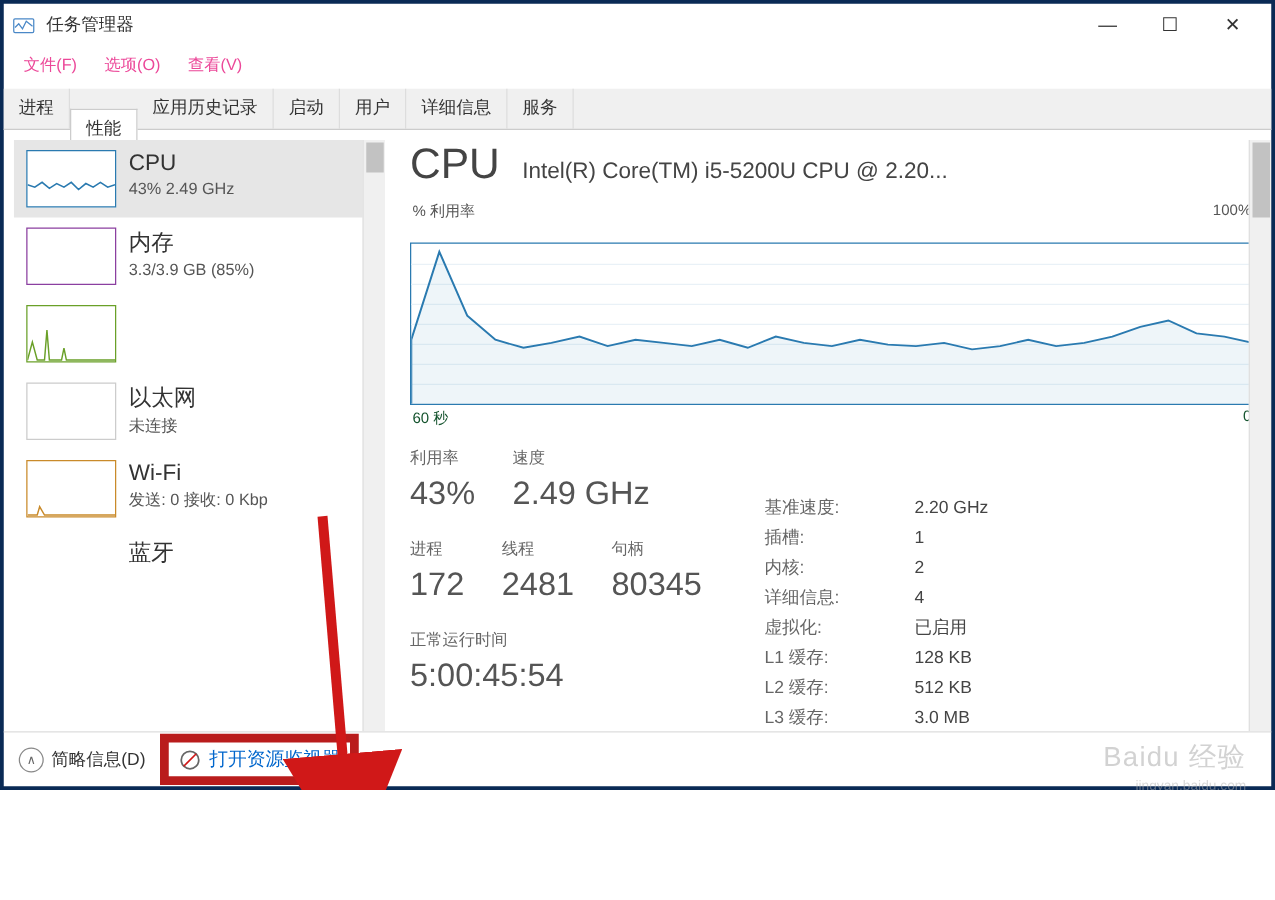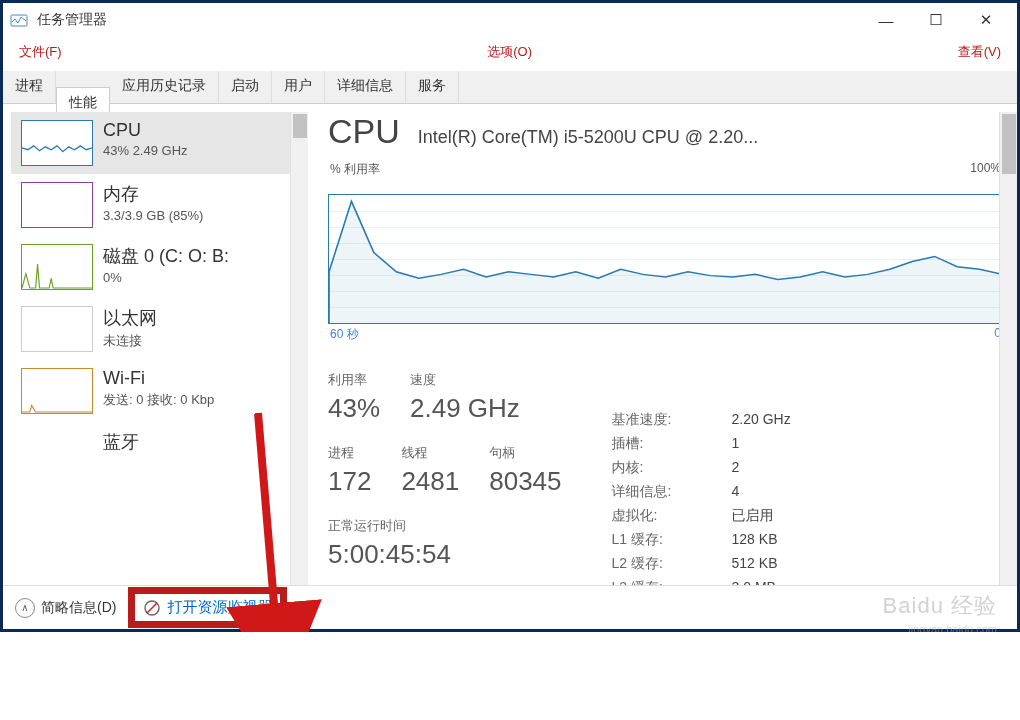--- a/index.html
+++ b/index.html
@@ -3,21 +3,21 @@
 <meta charset="utf-8">
 <style>
 * { box-sizing: border-box; margin: 0; padding: 0; }
 body { font-family: "Microsoft YaHei", "Segoe UI", sans-serif; font-size: 13px; background: #fff; color: #222; }
 .window { width: 1020px; height: 632px; border: 3px solid #0a2a55; position: relative; background: #fff; display: flex; flex-direction: column; }
 .titlebar { display: flex; align-items: center; height: 34px; padding: 0 6px; }
 .titlebar .app-icon { width: 20px; height: 20px; margin-right: 8px; display: inline-flex; }
 .titlebar .title { font-size: 14px; color: #333; }
 .win-controls { margin-left: auto; display: flex; gap: 0; }
 .win-control { width: 50px; height: 28px; display: flex; align-items: center; justify-content: center; font-size: 15px; color: #333; }
-.menubar { display: flex; gap: 14px; padding: 4px 12px 8px; font-size: 13px; color: #b91c1c; justify-content: space-between; }
+.menubar { display: flex; gap: 14px; padding: 4px 12px 8px; font-size: 13px; color: #ec4899; }
 .menubar .menu-item { padding: 2px 4px; }
 .tabs { display: flex; border-bottom: 1px solid #ccc; background: #f0f0f0; }
 .tab { padding: 6px 12px; border-right: 1px solid #ddd; font-size: 14px; color: #333; }
 .tab.active { background: #fff; border: 1px solid #ccc; border-bottom: 1px solid #fff; position: relative; top: 16px; }
 .content { flex: 1; display: flex; overflow: hidden; padding-top: 8px; }
 .sidebar { width: 305px; display: flex; flex-direction: column; position: relative; padding-left: 8px; }
 .sidebar-scroll { overflow-y: auto; flex: 1; padding-right: 16px; }
 .side-scrollbar { width: 18px; background: #f0f0f0; border-left: 1px solid #e0e0e0; position: absolute; right: 0; top: 0; bottom: 0; }
 .side-thumb { width: 14px; height: 24px; background: #c2c2c2; margin: 2px auto; }
 .side-item { display: flex; align-items: flex-start; padding: 8px 10px; gap: 10px; }
@@ -28,21 +28,21 @@
 .side-val { font-size: 13px; color: #555; }
 .main { flex: 1; padding: 0 14px 0 20px; position: relative; overflow: hidden; }
 .main-scrollbar { width: 18px; background: #f0f0f0; border-left: 1px solid #e0e0e0; position: absolute; right: 0; top: 0; bottom: 0; }
 .main-thumb { width: 14px; height: 60px; background: #c2c2c2; margin: 2px auto; }
 .main-title-row { display: flex; align-items: baseline; gap: 18px; margin-bottom: 10px; }
 .main-title { font-size: 34px; font-weight: 400; color: #444; }
 .main-subtitle { font-size: 18px; color: #444; }
 .chart-labels { display: flex; justify-content: space-between; font-size: 12px; color: #555; margin-bottom: 16px; padding: 0 2px; }
 .big-chart { height: 130px; border: 1px solid #2a7ab0; background: #fff; position: relative; margin-bottom: 2px; }
 .big-chart .gridline { position: absolute; left: 0; right: 0; border-top: 1px solid #e9f1f7; }
-.chart-bottom-labels { display: flex; justify-content: space-between; font-size: 12px; color: #3b82f6; padding: 0 2px; margin-bottom: 28px; text-align: center; }
+.chart-bottom-labels { display: flex; justify-content: space-between; font-size: 12px; color: #14532d; padding: 0 2px; margin-bottom: 14px; text-align: center; }
 .stats { display: flex; gap: 50px; }
 .stats-left { display: flex; flex-direction: column; gap: 20px; }
 .stats-row { display: flex; gap: 30px; }
 .stat-block { display: flex; flex-direction: column; gap: 4px; }
 .stat-label { font-size: 13px; color: #666; }
 .stat-value { font-size: 26px; color: #555; font-weight: 400; }
 .specs { display: grid; grid-template-columns: 100px auto; row-gap: 6px; column-gap: 20px; font-size: 14px; color: #444; margin-top: 40px; }
 .specs .label { color: #666; }
 .footer { height: 44px; border-top: 1px solid #ddd; display: flex; align-items: center; padding: 0 12px; gap: 12px; position: relative; }
 .footer .collapse { display: flex; align-items: center; gap: 6px; color: #333; font-size: 14px; }
@@ -113,24 +113,20 @@
             <span class="side-val">3.3/3.9 GB (85%)</span>
           </div>
         </div>
 
         <div class="side-item">
           <div class="side-chart" style="border-color:#6aa028">
             <svg class="spark" viewBox="0 0 72 46" preserveAspectRatio="none">
                 <polyline points="0,45 4,30 8,45 14,45 16,20 18,45 28,45 30,35 32,45 72,45" fill="none" stroke="#6aa028" stroke-width="1.2"></polyline>
               </svg>
           </div>
-          <div class="side-info">
-            <span class="side-name">磁盘 0 (C: O: B:</span>
-            <span class="side-val">0%</span>
-          </div>
         </div>
 
         <div class="side-item">
           <div class="side-chart" style="border-color:#cccccc"></div>
           <div class="side-info">
             <span class="side-name">以太网</span>
             <span class="side-val">未连接</span>
           </div>
         </div>
 

